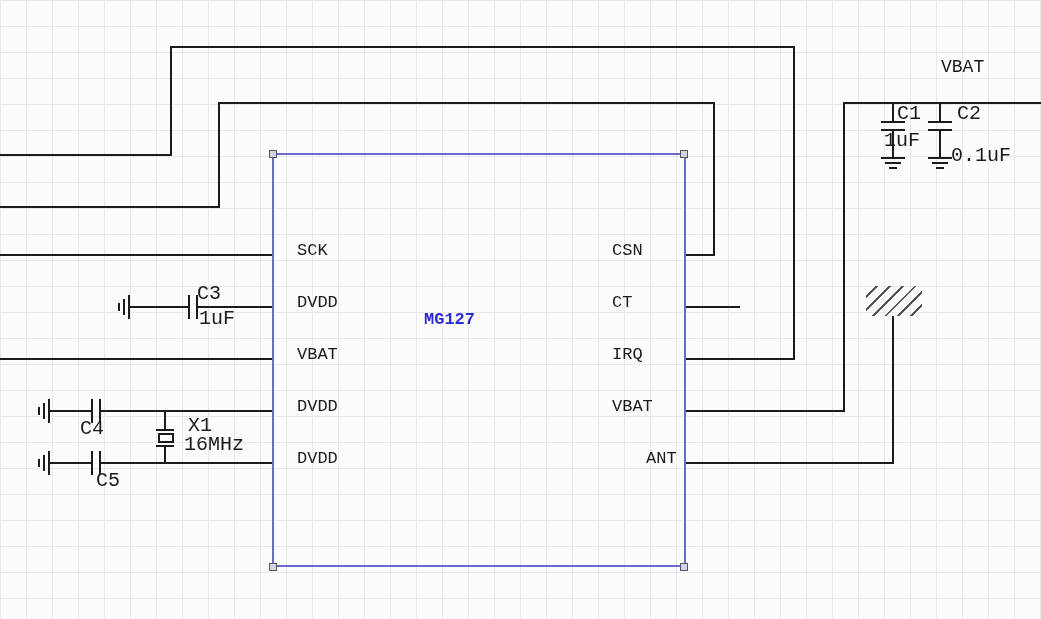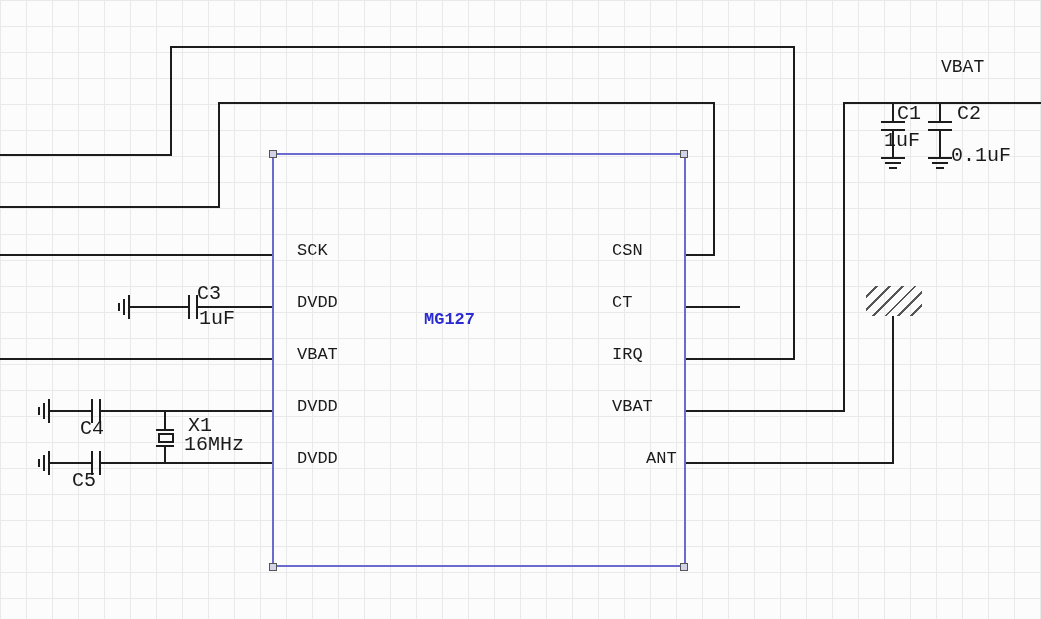--- a/index.html
+++ b/index.html
@@ -71,21 +71,21 @@
   <div class="gbar-v" style="left:48px;top:399px;height:24px"></div>
   <div class="gbar-v" style="left:43px;top:403px;height:16px"></div>
   <div class="gbar-v" style="left:38px;top:407px;height:8px"></div>
   <div class="lbl small" style="left:80px;top:420px">C4</div>
 
   <div class="plate-v" style="left:91px;top:451px"></div>
   <div class="plate-v" style="left:99px;top:451px"></div>
   <div class="gbar-v" style="left:48px;top:451px;height:24px"></div>
   <div class="gbar-v" style="left:43px;top:455px;height:16px"></div>
   <div class="gbar-v" style="left:38px;top:459px;height:8px"></div>
-  <div class="lbl small" style="left:72px;top:472px">C5</div>
+  <div class="lbl small" style="left:96px;top:472px">C5</div>
 
   <div class="xtal-plate" style="top:429px"></div>
   <div class="xtal-body"></div>
   <div class="xtal-plate" style="top:445px"></div>
   <div class="lbl small" style="left:188px;top:417px">X1</div>
   <div class="lbl small" style="left:184px;top:436px">16MHz</div>
 
   <div class="wv" style="left:892px;top:102px;height:20px"></div>
   <div class="plate-h" style="left:881px;top:121px"></div>
   <div class="plate-h" style="left:881px;top:129px"></div>

